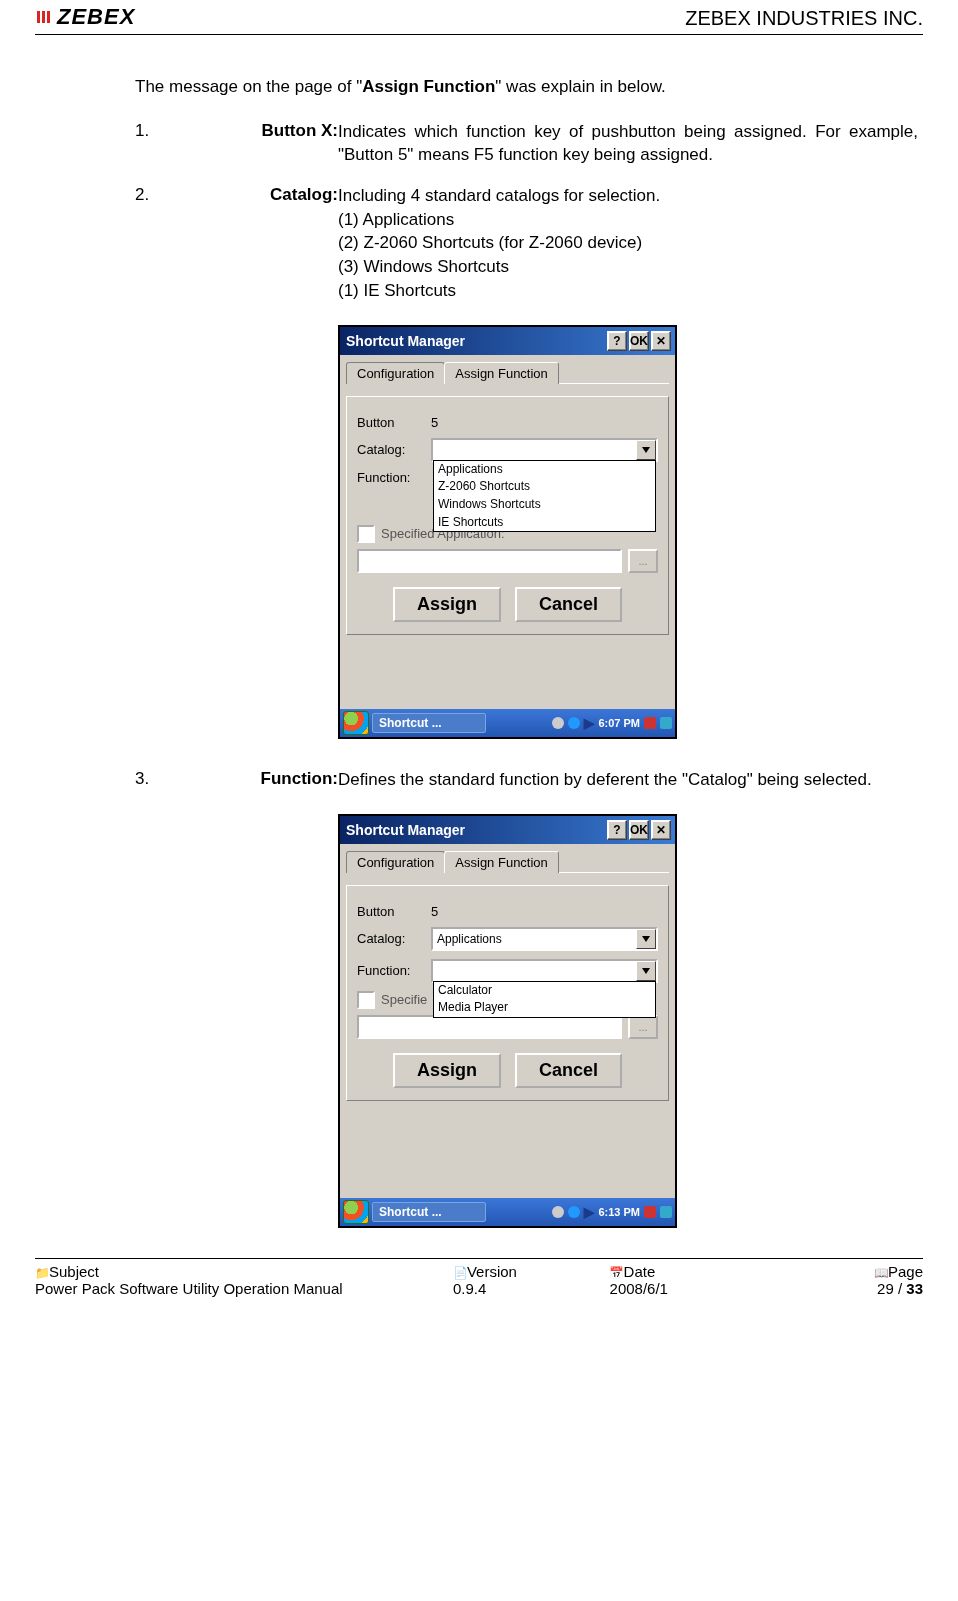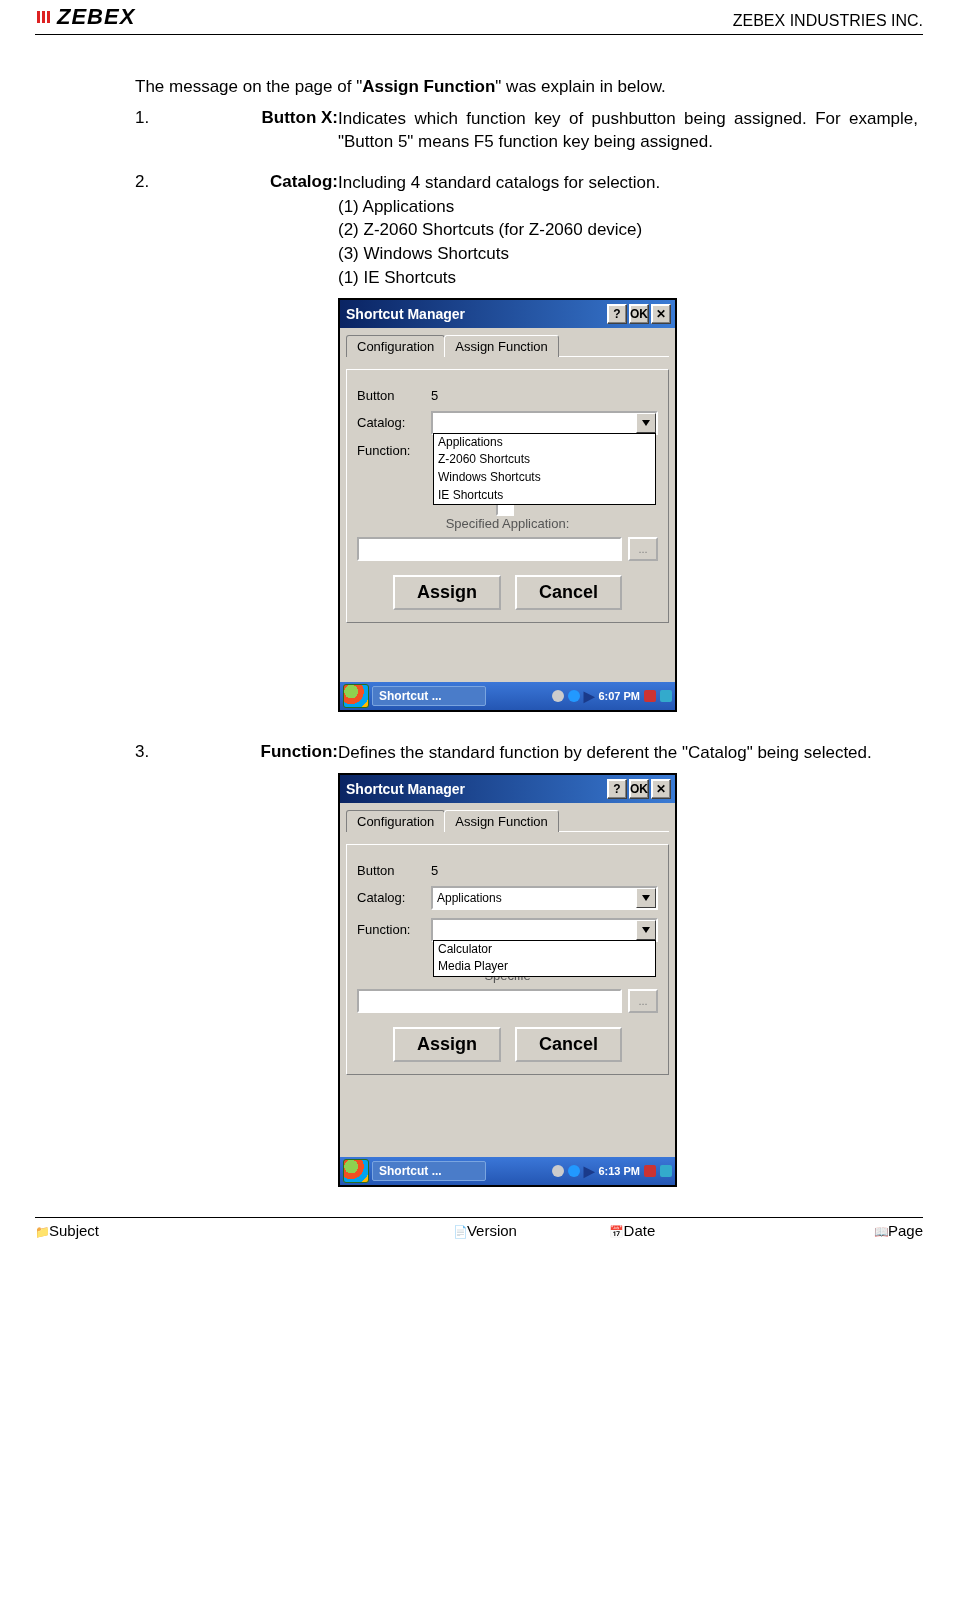--- a/index.html
+++ b/index.html
@@ -31,28 +31,28 @@
     font-style: italic;
     letter-spacing: 1px;
   }
   .logo-mark {
     display: inline-block;
     width: 20px;
     height: 20px;
     margin-right: 2px;
   }
   .company {
-    font-size: 16px;
+    font-size: 20px;
   }
   .content {
     padding-left: 100px;
     padding-right: 5px;
   }
   .intro {
-    margin-bottom: 9px;
+    margin-bottom: 22px;
     line-height: 1.4;
   }
   .item {
     display: flex;
     margin-bottom: 18px;
     align-items: flex-start;
   }
   .item-num {
     width: 28px;
     flex-shrink: 0;
@@ -66,21 +66,21 @@
   .item-desc {
     flex: 1;
     text-align: justify;
     line-height: 1.35;
   }
   .sublist {
     line-height: 1.4;
   }
   .screenshot {
     margin-left: 203px;
-    margin-top: 8px;
+    margin-top: 22px;
     margin-bottom: 30px;
     border: 2px solid #000;
     width: 335px;
     background: #c0c0c0;
     font-family: Tahoma, sans-serif;
     font-size: 13px;
   }
   .titlebar {
     background: linear-gradient(to right, #0a2463, #3a7bd5);
     color: #fff;
@@ -185,21 +185,20 @@
   }
   .droplist div {
     padding: 1px 4px;
     line-height: 1.3;
   }
   .chkrow {
     display: flex;
     align-items: center;
     margin-top: 30px;
     margin-bottom: 6px;
-    flex-direction: column;
   }
   .chkbox {
     width: 14px;
     height: 14px;
     border: 2px inset #fff;
     background: #fff;
     margin-right: 6px;
   }
   .pathrow {
     display: flex;
@@ -488,15 +487,21 @@
 
   </div>
 
   <div class="footer">
     <div class="footer-row">
       <div class="fcol1"><span class="small-icn">📁</span><span>Subject</span></div>
       <div class="fcol2"><span class="small-icn">📄</span><span>Version</span></div>
       <div class="fcol3"><span class="small-icn">📅</span><span>Date</span></div>
       <div class="fcol4"><span class="small-icn">📖</span><span>Page</span></div>
     </div>
+    <div class="footer-row">
+      <div class="fcol1">Power Pack Software Utility Operation Manual</div>
+      <div class="fcol2">0.9.4</div>
+      <div class="fcol3">2008/6/1</div>
+      <div class="fcol4"><span>29</span><span> / </span><span class="fbold">33</span></div>
+    </div>
   </div>
 
 </div>
 
 </body></html>

